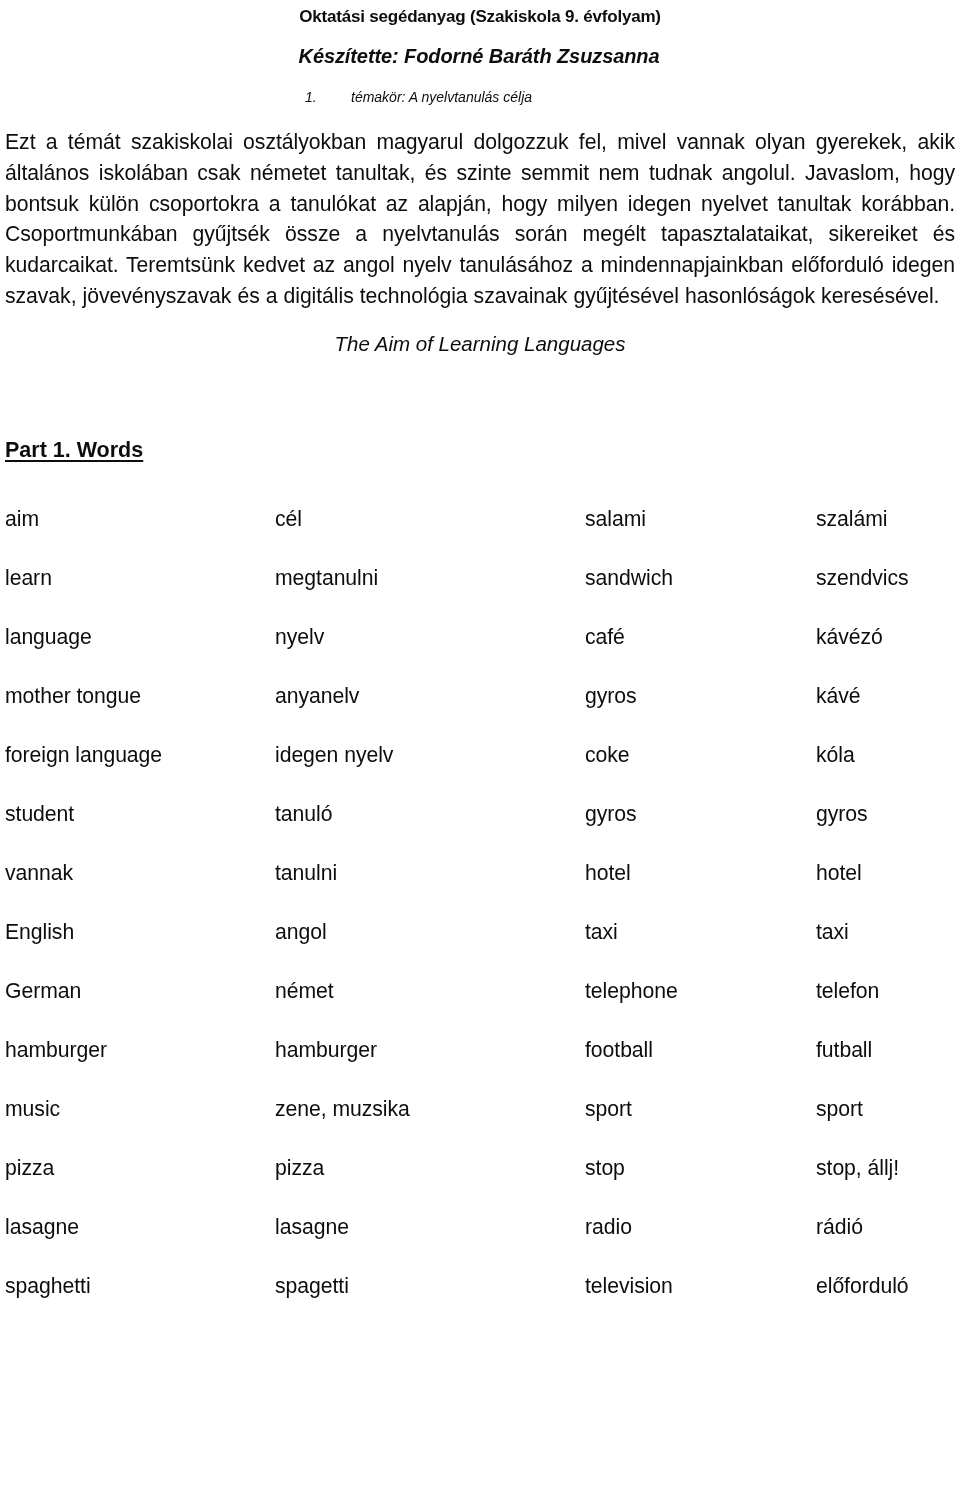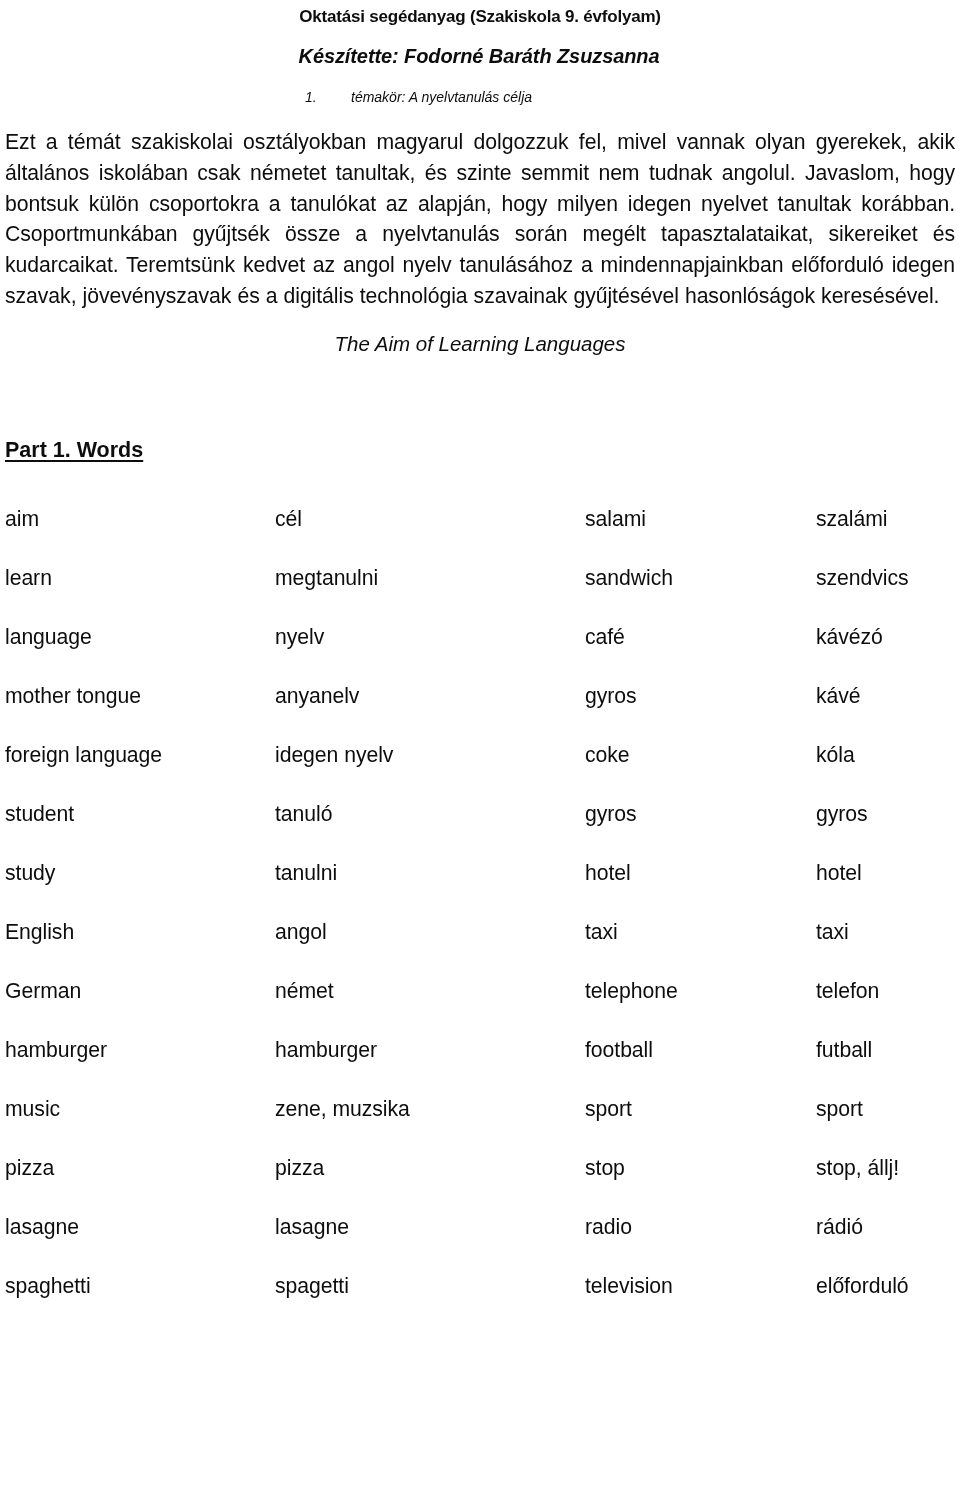--- a/index.html
+++ b/index.html
@@ -176,21 +176,21 @@
           <td class="c3">coke</td>
           <td class="c4">kóla</td>
         </tr>
         <tr>
           <td class="c1">student</td>
           <td class="c2">tanuló</td>
           <td class="c3">gyros</td>
           <td class="c4">gyros</td>
         </tr>
         <tr>
-          <td class="c1">study</td>
+          <td class="c1">vannak</td>
           <td class="c2">tanulni</td>
           <td class="c3">hotel</td>
           <td class="c4">hotel</td>
         </tr>
         <tr>
           <td class="c1">English</td>
           <td class="c2">angol</td>
           <td class="c3">taxi</td>
           <td class="c4">taxi</td>
         </tr>

